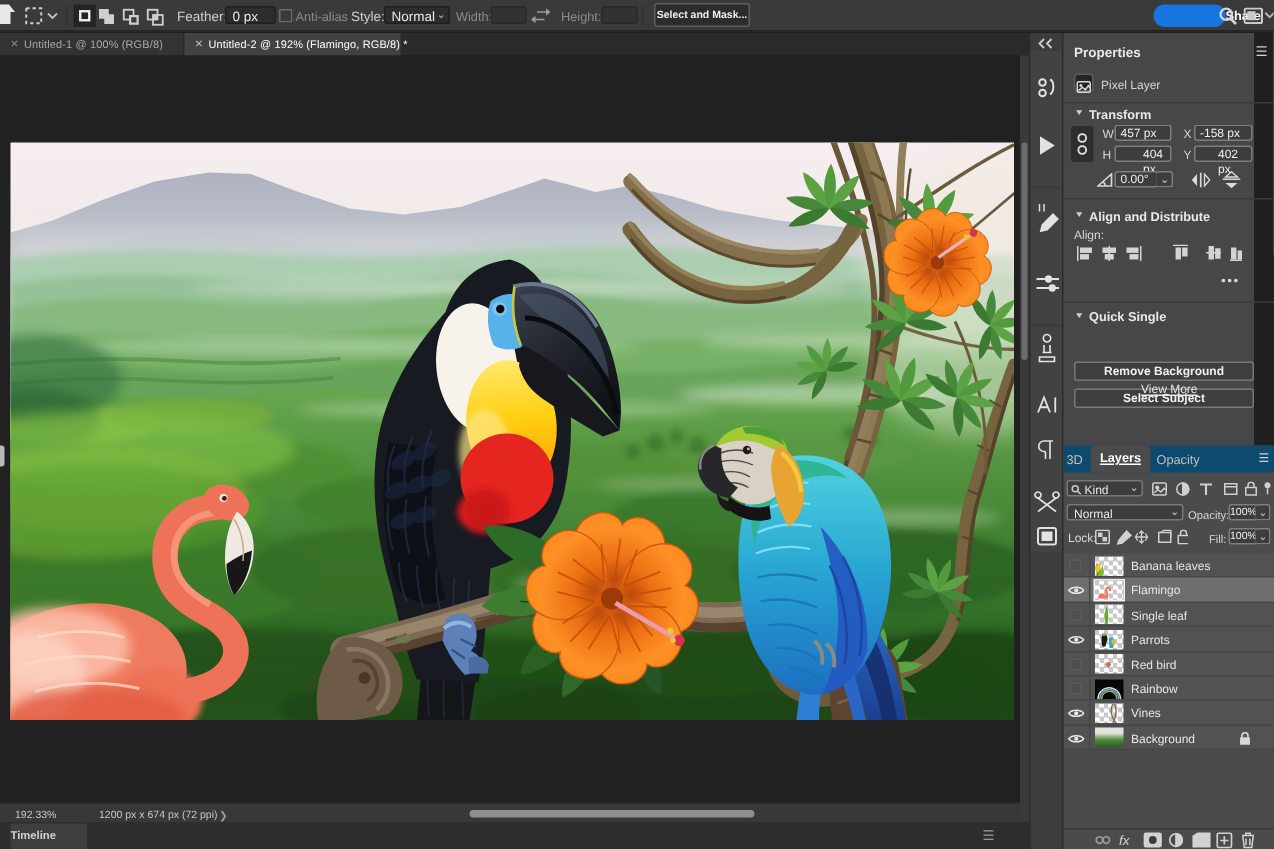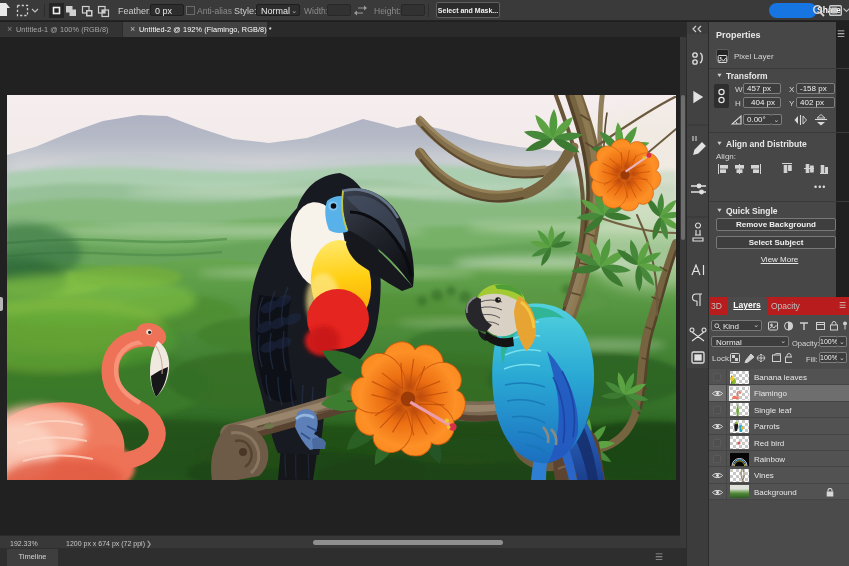--- a/index.html
+++ b/index.html
@@ -27,21 +27,21 @@
   #dockstrip { left:686px; top:22px; width:22px; height:544px; background:#3c3c3c; border-left:1px solid #2c2c2c;}
   #panels { left:708px; top:22px; width:128px; height:544px; background:#474747; border-left:1px solid #2c2c2c;}
   .seph { position:absolute; left:0; width:141px; height:1px; background:#3a3a3a; }
   .inpt { position:absolute; background:#3d3d3d; border:1px solid #7e7e7e; border-radius:2px;
           color:#efefef; font-size:8px; }
   .plabel { position:absolute; font-size:8px; color:#d6d6d6; }
   .phead  { position:absolute; font-size:8.5px; font-weight:bold; color:#e8e8e8; }
   .chev { position:absolute; font-size:7px; color:#cfcfcf; transform:scaleY(.8); }
   .qbtn { position:absolute; left:7px; width:120px; height:13px; background:#3e3e3e;
           border:1px solid #787878; border-radius:2px; color:#f0f0f0; font-size:8px;
-          font-weight:bold; text-align:center; line-height:12px; }
+          font-weight:bold; text-align:center; line-height:12px;margin-top:23px; }
   .lrow { position:absolute; left:0; width:141px; height:16.4px; background:#525252;
           border-bottom:1px solid #454545; }
   .lrow.sel { background:#6e6e6e;padding-left:36px; }
   .well { position:absolute; left:4px; top:4px; width:8px; height:8px; border:1px solid #5a5a5a;
           border-radius:1px; background:#4f4f4f; }
   .eye  { position:absolute; left:3px; top:5px; } .eye svg { display:block; }
   .thumb svg { display:block; }
   .thumb{ position:absolute; left:21px; top:1.5px; width:19px; height:13px; overflow:hidden;
           background:repeating-conic-gradient(#ffffff 0 25%, #c8c8c8 0 50%) 0 0/6px 6px; }
   .selthumb { outline:1px solid #f0f0f0; }
@@ -477,21 +477,21 @@
 
   <div class="abs" id="statusbar">
     <div class="abs" style="left:10px;top:4px;font-size:7px;color:#c6c6c6;">192.33%</div>
     <div class="abs" style="left:66px;top:4px;font-size:7px;color:#c6c6c6;">1200 px x 674 px (72 ppi)</div>
     <div class="abs" style="left:146px;top:3.5px;font-size:7px;color:#9a9a9a;">❯</div>
     <div class="abs" style="left:313px;top:4px;width:190px;height:5px;border-radius:3px;background:#8f8f8f;"></div>
   </div>
 
   <div class="abs" id="timeline">
     <div class="abs" style="left:7px;top:1px;width:51px;height:17px;background:#3e3e3e;color:#d2d2d2;
-       font-size:7.5px;font-weight:normal;text-align:center;line-height:16px;">Timeline</div>
+       font-size:7.5px;font-weight:bold;line-height:16px;">Timeline</div>
     <div class="abs" style="left:655px;top:4px;font-size:9px;color:#9a9a9a;">☰</div>
   </div>
 
   <div class="abs" id="vscroll">
     <div class="abs" style="left:1px;top:58px;width:4px;height:145px;background:#6d6d6d;border-radius:2px;"></div>
   </div>
   <div class="abs" style="left:0;top:297px;width:3px;height:14px;background:#b8b8b8;border-radius:0 2px 2px 0;"></div>
 
   <div class="abs" id="dockstrip">
     <svg class="abs" style="left:0;top:0;" width="22" height="544" viewBox="0 0 22 544">
@@ -552,23 +552,23 @@
         <svg width="15" height="24" viewBox="0 0 15 24">
             <circle cx="7.5" cy="8" r="2.6" fill="none" stroke="#e6e6e6" stroke-width="1.2"></circle>
             <circle cx="7.5" cy="16" r="2.6" fill="none" stroke="#e6e6e6" stroke-width="1.2"></circle>
           </svg>
       </div>
       <div class="plabel" style="left:26px;top:63px;">W</div>
       <div class="inpt" style="left:34px;top:61px;width:38px;height:11px;line-height:10px;padding-left:3px;">457 px</div>
       <div class="plabel" style="left:80px;top:63px;">X</div>
       <div class="inpt" style="left:87px;top:61px;width:39px;height:11px;line-height:10px;padding-left:3px;">-158 px</div>
       <div class="plabel" style="left:26px;top:77px;">H</div>
-      <div class="inpt" style="left:34px;top:75px;width:38px;height:11px;line-height:10px;padding-left:7px;">404 px</div>
+      <div class="inpt" style="left:34px;top:75px;width:38px;height:11px;line-height:10px;padding-left:18px;">404 px</div>
       <div class="plabel" style="left:80px;top:77px;">Y</div>
-      <div class="inpt" style="left:87px;top:75px;width:39px;height:11px;line-height:10px;padding-left:3px;">402 px</div>
+      <div class="inpt" style="left:87px;top:75px;width:39px;height:11px;line-height:10px;padding-left:15px;">402 px</div>
       <svg class="abs" style="left:22px;top:93px;" width="11" height="10" viewBox="0 0 11 10">
           <path d="M1,9 L10,9 L10,1 z" fill="none" stroke="#d8d8d8" stroke-width="1.1"></path>
           <path d="M6,9 a4,4 0 0 0 -2,-3" fill="none" stroke="#d8d8d8" stroke-width="1"></path>
         </svg>
       <div class="inpt" style="left:34px;top:92px;width:29px;height:11px;line-height:10px;padding-left:3px;">0.00°</div>
       <div class="inpt" style="left:62px;top:92px;width:11px;height:11px;border-left:none;">
           <span style="position:absolute;left:2.5px;top:1px;font-size:7px;color:#ccc;">⌄</span>
         </div>
       <svg class="abs" style="left:85px;top:93px;" width="13" height="10" viewBox="0 0 13 10">
           <path d="M4,1 L4,9 L0.5,5 z" fill="#dadada"></path>
@@ -610,21 +610,21 @@
       <div class="seph" style="top:179px;"></div>
       <span class="chev" style="left:7px;top:185px;">▼</span>
       <div class="phead" style="left:17px;top:184px;">Quick Single</div>
       <div class="qbtn" style="top:196px;">Remove Background</div>
       <div class="qbtn" style="top:214px;">Select Subject</div>
       <div class="abs" style="left:0;top:233px;width:141px;text-align:center;font-size:8px;color:#e8e8e8;"><span style="text-decoration:underline;">View More</span></div>
     </div>
 
     <div class="abs" id="layers" style="left:0;top:275px;width:141px;height:269px;background:#4b4b4b;">
 
-      <div class="abs" style="left:0;top:0;width:141px;height:18px;background:#b91c1c;">
+      <div class="abs" style="left:0;top:0;width:141px;height:18px;background:#0c4a6e;">
         <div class="abs" style="left:2px;top:4px;font-size:8.5px;color:#c0c0c0;">3D</div>
         <div class="abs" style="left:18px;top:0;width:40px;height:18px;background:#4b4b4b;border-radius:3px 3px 0 0;color:#fff;font-size:8.5px;font-weight:bold;text-align:center;line-height:17px;text-decoration:underline;">Layers</div>
         <div class="abs" style="left:62px;top:4px;font-size:8.5px;color:#c0c0c0;">Opacity</div>
         <div class="abs" style="left:130px;top:4px;color:#cfcfcf;font-size:8px;">☰</div>
       </div>
 
       <div class="abs" style="left:2px;top:23px;width:51px;height:11px;background:#3d3d3d;border:1px solid #777;border-radius:2px;">
         <svg class="abs" style="left:2px;top:2px;" width="7" height="7" viewBox="0 0 7 7">
             <circle cx="2.8" cy="2.8" r="2" fill="none" stroke="#ccc" stroke-width="1"></circle>
             <line x1="4.4" y1="4.4" x2="6.5" y2="6.5" stroke="#ccc" stroke-width="1"></line>
@@ -775,15 +775,34 @@
             </span>
             <span class="thumb" style="background:linear-gradient(#dfe3da 0%,#dfe3da 30%,#9ab888 45%,#4f8838 65%,#2e5c24 100%);"></span>
             <span class="lname">Background</span>
             <svg class="abs" style="left:117px;top:4px;" width="8" height="9" viewBox="0 0 8 9">
               <rect x="0.7" y="3.5" width="6.6" height="5" fill="#d8d8d8"></rect>
               <path d="M2,3.5 v-1 a2,2 0 0 1 4,0 v1" stroke="#d8d8d8" fill="none" stroke-width="1.1"></path>
             </svg>
           </div>
       </div>
 
+      <div class="abs" style="left:0;top:255px;width:141px;height:14px;border-top:1px solid #3a3a3a;">
+        <svg width="141" height="14" viewBox="0 0 141 14">
+          <g stroke="#9a9a9a" stroke-width="1.1" fill="none">
+            <circle cx="24" cy="7" r="2.2"></circle>
+              <circle cx="28.5" cy="7" r="2.2"></circle>
+          </g>
+          <g stroke="#d2d2d2" stroke-width="1.1" fill="none">
+            <text x="37" y="10.5" font-size="9" font-style="italic" fill="#d2d2d2" stroke="none">fx</text>
+            <rect x="54" y="2.5" width="11" height="9" rx="1" fill="#d2d2d2"></rect>
+              <circle cx="59.5" cy="7" r="2.6" fill="#3c3c3c" stroke="none"></circle>
+            <circle cx="75" cy="7" r="4.2"></circle>
+              <path d="M75,2.8 a4.2,4.2 0 0 1 0,8.4 z" fill="#d2d2d2"></path>
+            <path d="M86.5,4.5 l3,-2 l8,0 l0,9 l-11,0 z" fill="#d2d2d2"></path>
+            <rect x="102.5" y="2.5" width="9.5" height="9.5" rx="1"></rect>
+              <path d="M107.2,4.5 l0,5.5 m-2.7,-2.7 l5.5,0"></path>
+            <path d="M119.5,4 l7,0 l-1,8 l-5,0 z M119,4 l8,0 m-5.5,0 l0,-1.5 l3,0 l0,1.5 m-2.8,2 l0,4.5 m2.5,-4.5 l0,4.5" stroke-width="1"></path>
+          </g>
+        </svg>
+      </div>
     </div>
   </div>
 </div>
 
 </body></html>

